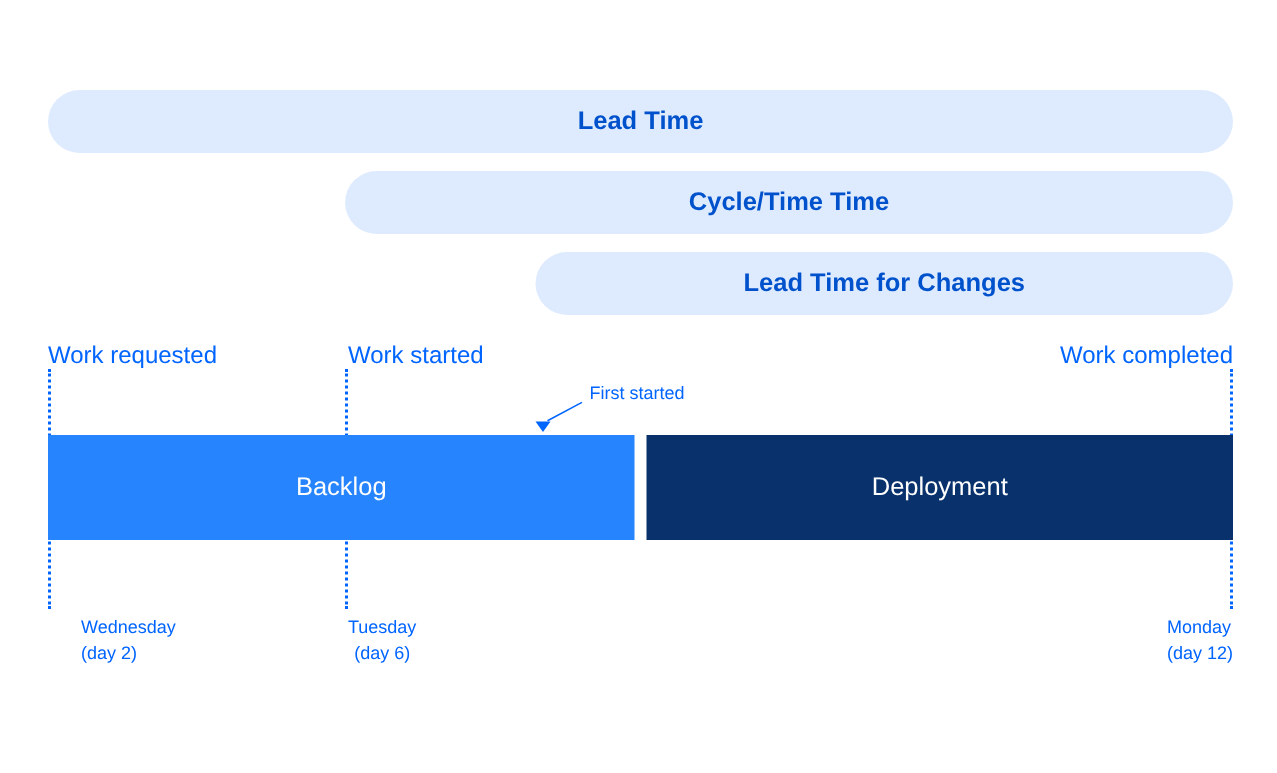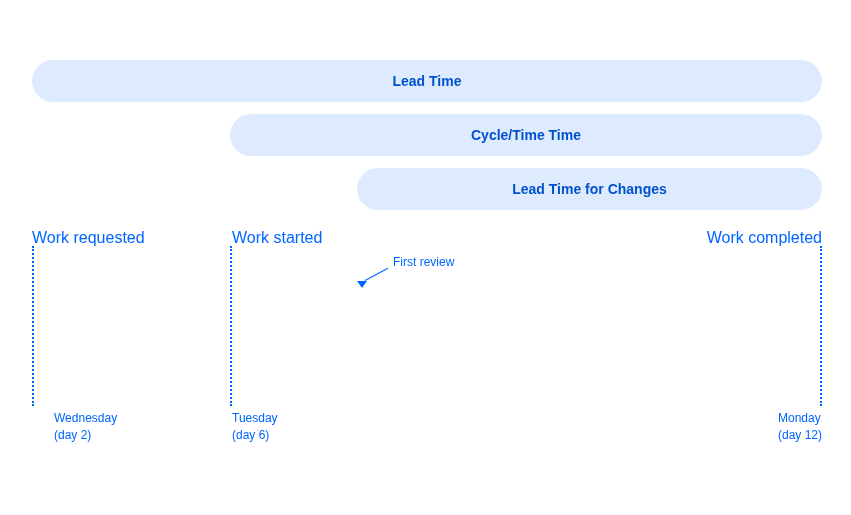--- a/index.html
+++ b/index.html
@@ -19,21 +19,21 @@
   .metric-bar {
     position: absolute;
     height: 42px;
     background: #deebff;
     border-radius: 21px;
     display: flex;
     align-items: center;
     justify-content: center;
     color: #0052cc;
     font-weight: 600;
-    font-size: 14px;
+    font-size: 17px;
   }
   .event-label {
     position: absolute;
     color: #0065ff;
     font-size: 16px;
     font-weight: 500;
     line-height: 1.3;
   }
   .vline {
     position: absolute;
@@ -100,32 +100,34 @@
   <div class="event-label" style="left:0; top:168px;">Work requested</div>
 
   <div class="event-label" style="left:200px; top:168px;">Work started</div>
 
   <div class="event-label" style="right:0; top:168px; text-align:right;">Work completed</div>
 
   <div class="vline" style="left:0; top:186px; height:160px;"></div>
   <div class="vline" style="left:198px; top:186px; height:160px;"></div>
   <div class="vline" style="left:788px; top:186px; height:160px;"></div>
 
-  <div class="annot" style="left:361px; top:195px;">First review</div>
+  <div class="annot" style="left:361px; top:195px;">First started</div>
   <div class="annot-line" style="left:333px; top:220px; width:26px; transform: rotate(-28deg);"></div>
   <div class="arrow" style="left:325px; top:221px;"></div>
 
   <div class="stages">
+    <div class="stage backlog">Backlog</div>
+    <div class="stage other">Deployment</div>
   </div>
 
   <div class="day-label" style="left:0; top:350px;margin-left:22px;">
     <span>Wednesday</span><br>
     <span>(day 2)</span>
   </div>
-  <div class="day-label" style="left:200px; top:350px;">
+  <div class="day-label" style="left:200px; top:350px;text-align:center;">
     <span>Tuesday</span><br>
     <span>(day 6)</span>
   </div>
   <div class="day-label" style="right:0; top:350px; ">
     <span>Monday</span><br>
     <span>(day 12)</span>
   </div>
 
 </div>
 

